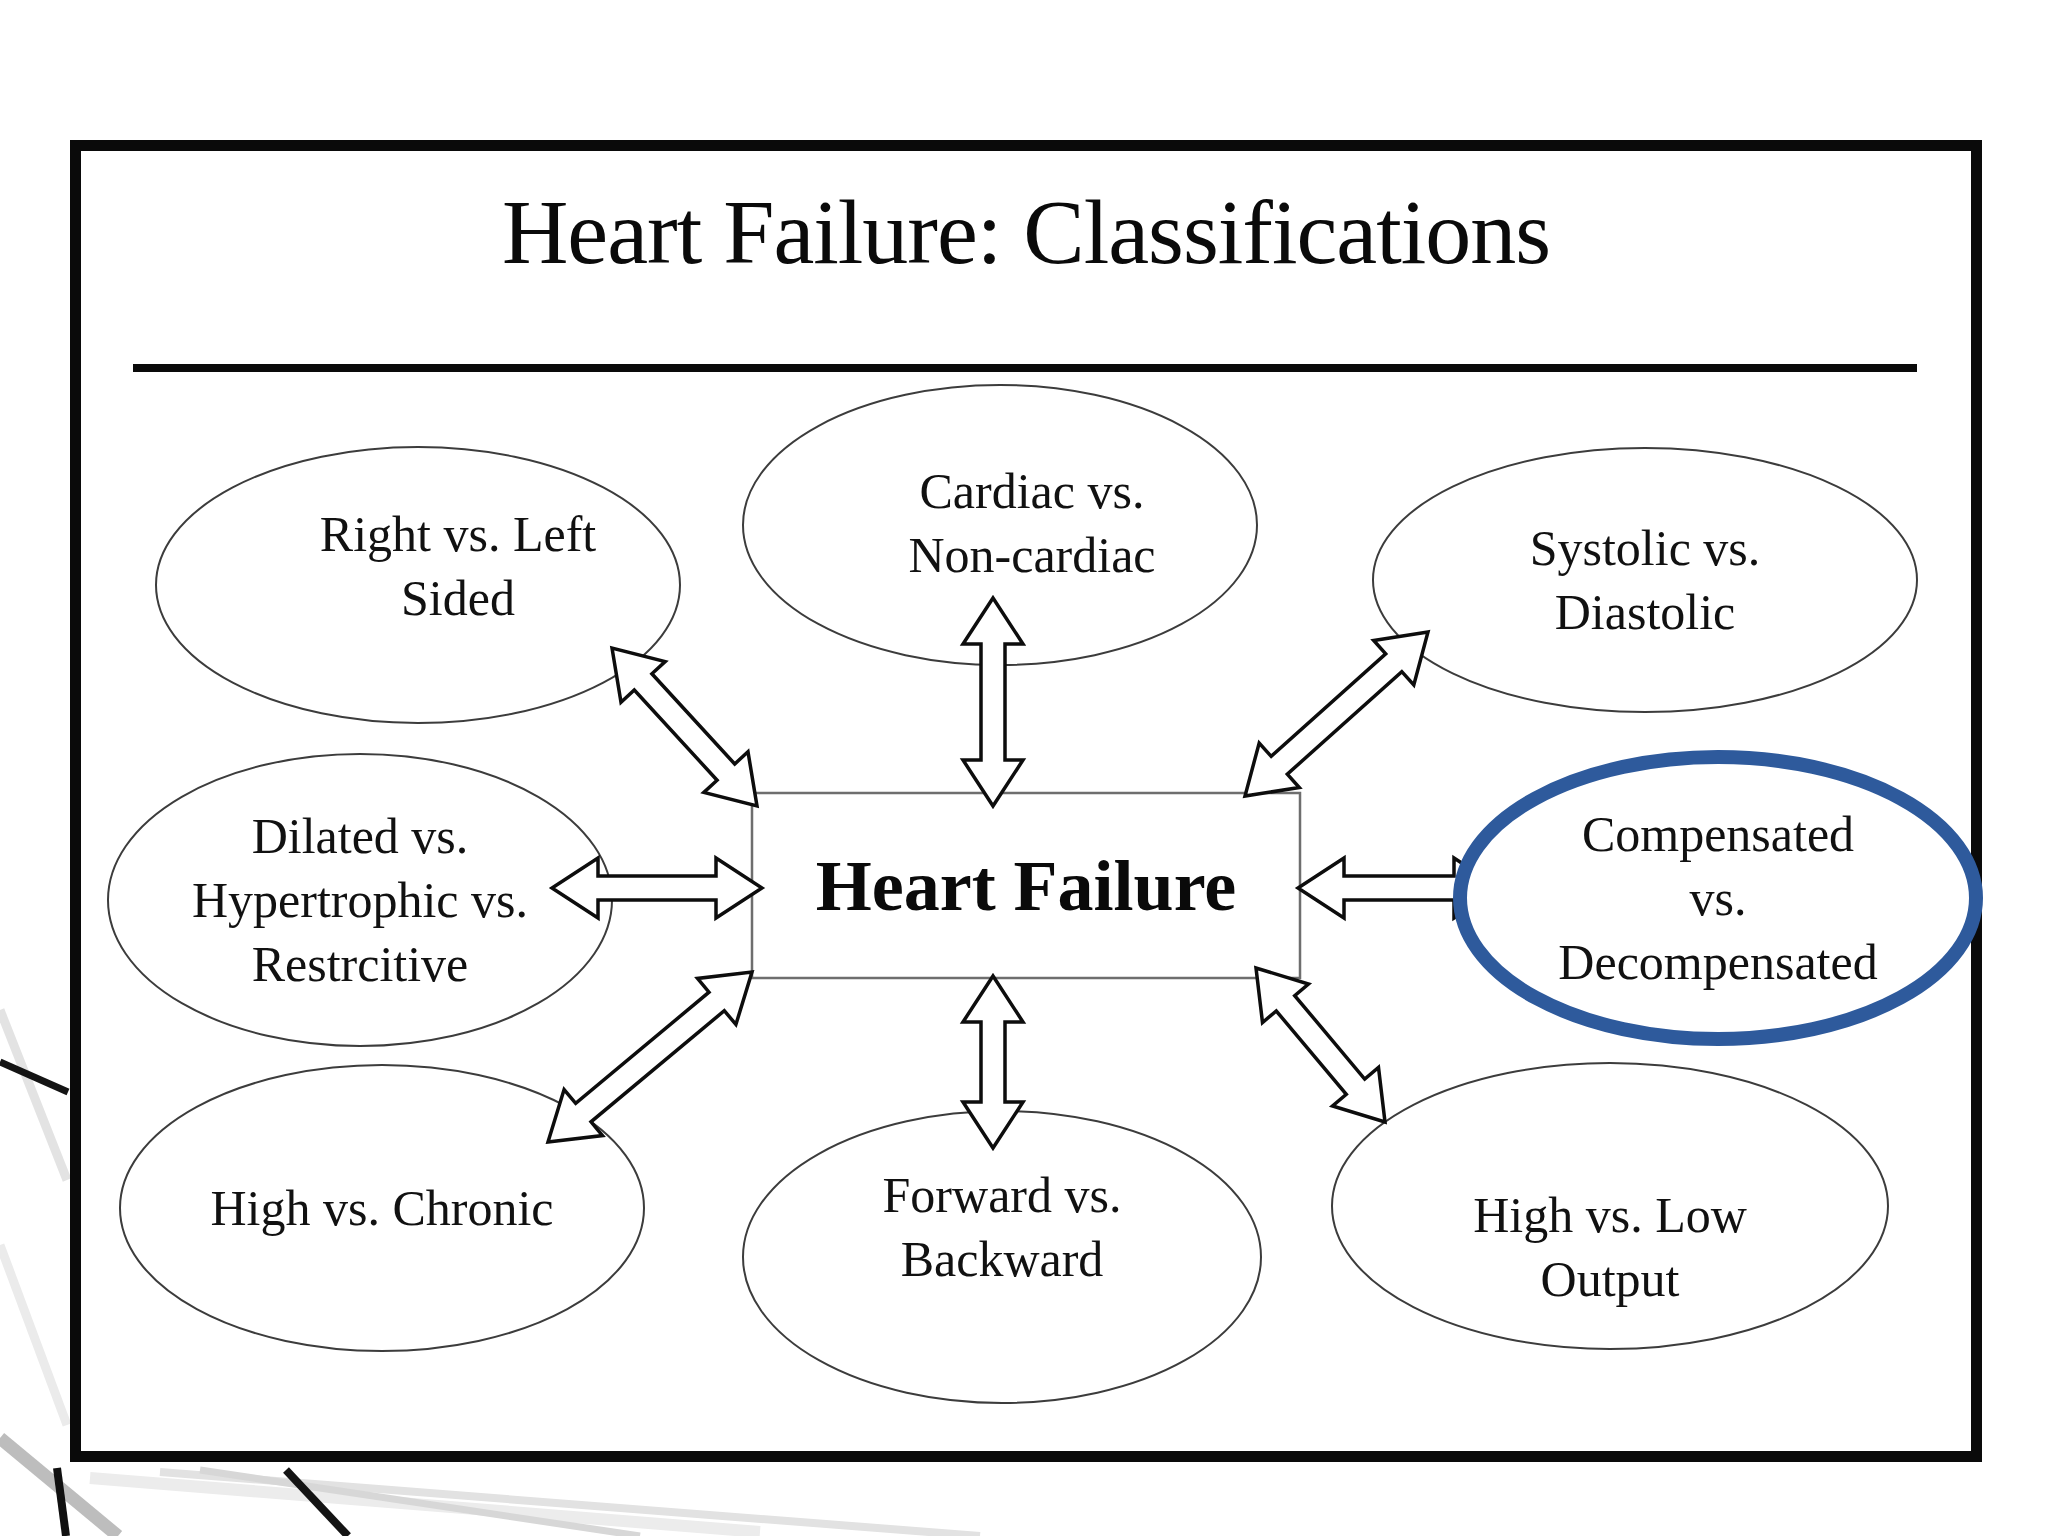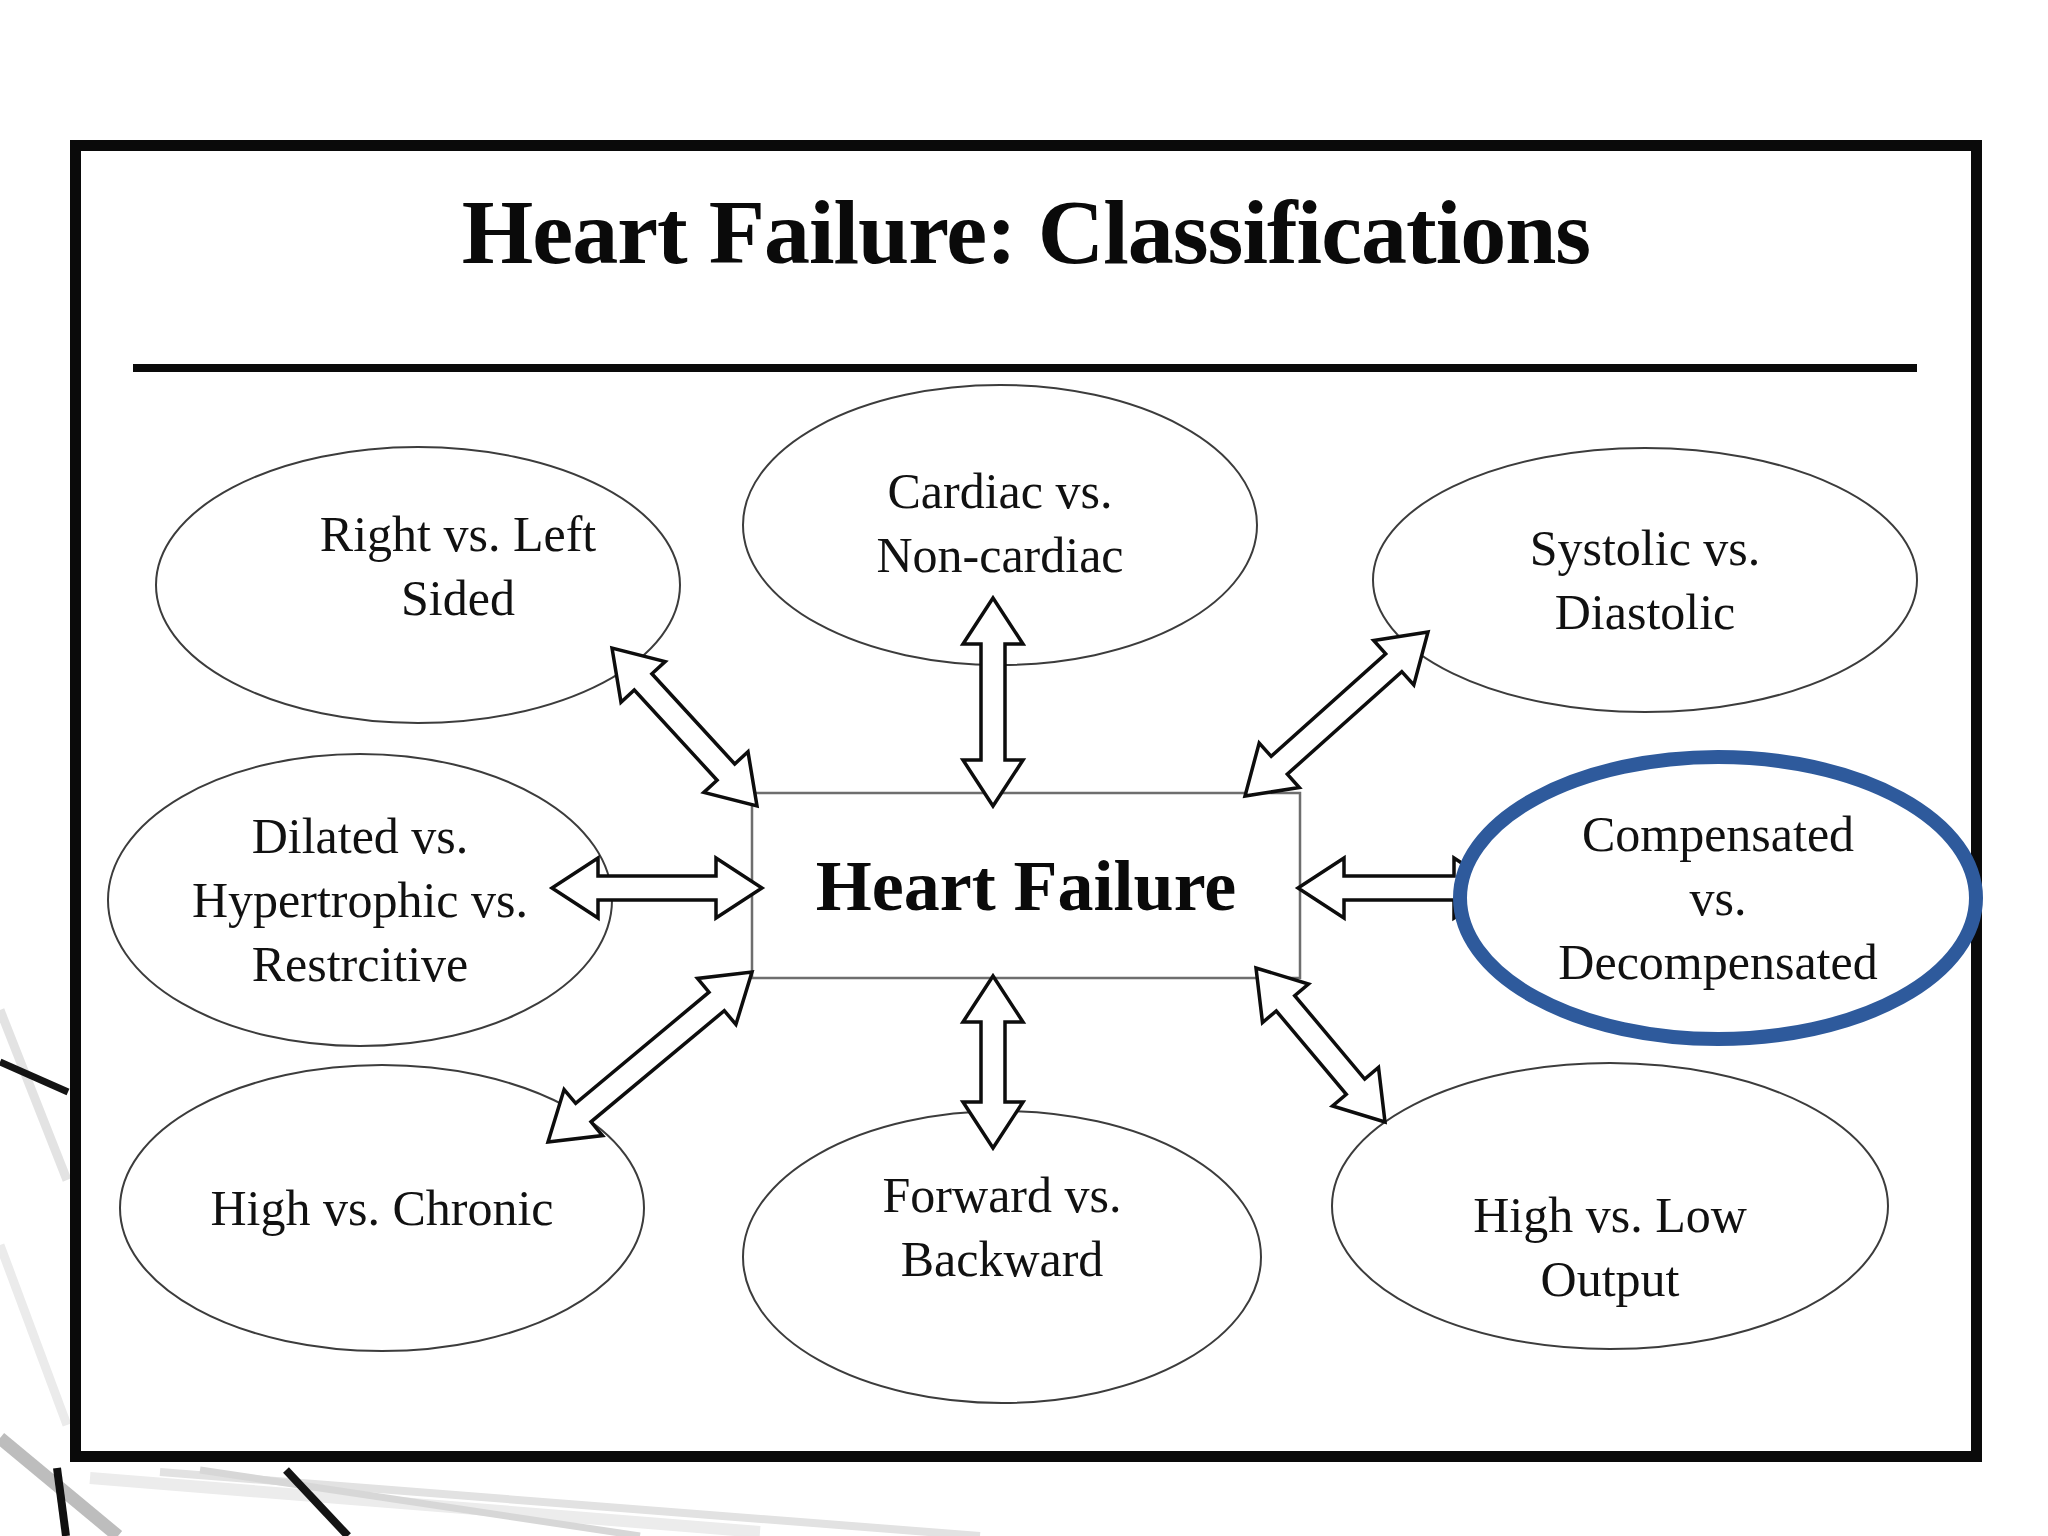--- a/index.html
+++ b/index.html
@@ -16,21 +16,21 @@
     left:70px;top:140px;
     width:1890px;height:1300px;
     background:#ffffff;
     border:11px solid #0a0a0a;
   }
   .slide-title{
     position:absolute;
     left:70px;top:182px;
     width:1912px;
     text-align:center;
-    font-weight:bold;
+    font-weight:normal;
     font-size:92px;
     letter-spacing:-1px;
     color:#0a0a0a;
     line-height:1.1;
     white-space:nowrap;
   }
   .title-underline{
     position:absolute;
     left:133px;top:364px;
     width:1784px;height:8px;
@@ -103,21 +103,21 @@
         <polygon points="548.0,1142.0 602.5,1135.6 591.0,1121.8 724.3,1010.7 735.9,1024.5 752.0,972.0 697.5,978.4 709.0,992.2 575.7,1103.3 564.1,1089.5"></polygon>
         <polygon points="993.0,1148.0 1023.0,1102.0 1005.0,1102.0 1005.0,1022.0 1023.0,1022.0 993.0,976.0 963.0,1022.0 981.0,1022.0 981.0,1102.0 963.0,1102.0"></polygon>
         <polygon points="1385.0,1122.0 1378.5,1067.5 1364.7,1079.0 1294.7,995.6 1308.5,984.0 1256.0,968.0 1262.5,1022.5 1276.3,1011.0 1346.3,1094.4 1332.5,1106.0"></polygon>
       </g>
 
     <ellipse cx="1718" cy="898" rx="258" ry="141" fill="#ffffff" stroke="#2e5a9c" stroke-width="14"></ellipse>
   </svg>
 
   <div class="node-label" style="left:418px;  top:566px;margin-left:40px;">Right vs. Left
 Sided</div>
-  <div class="node-label" style="left:1000px; top:523px;">Cardiac vs.
+  <div class="node-label" style="left:1032px; top:523px;">Cardiac vs.
 Non-cardiac</div>
   <div class="node-label" style="left:1645px; top:580px;">Systolic vs. Diastolic</div>
   <div class="node-label" style="left:360px;  top:900px;">Dilated vs.
 Hypertrophic vs.
 Restrcitive</div>
   <div class="node-label" style="left:1718px; top:898px;">Compensated vs.
 Decompensated</div>
   <div class="node-label" style="left:382px;  top:1208px;">High vs. Chronic</div>
   <div class="node-label" style="left:1002px; top:1227px;">Forward vs.
 Backward</div>

